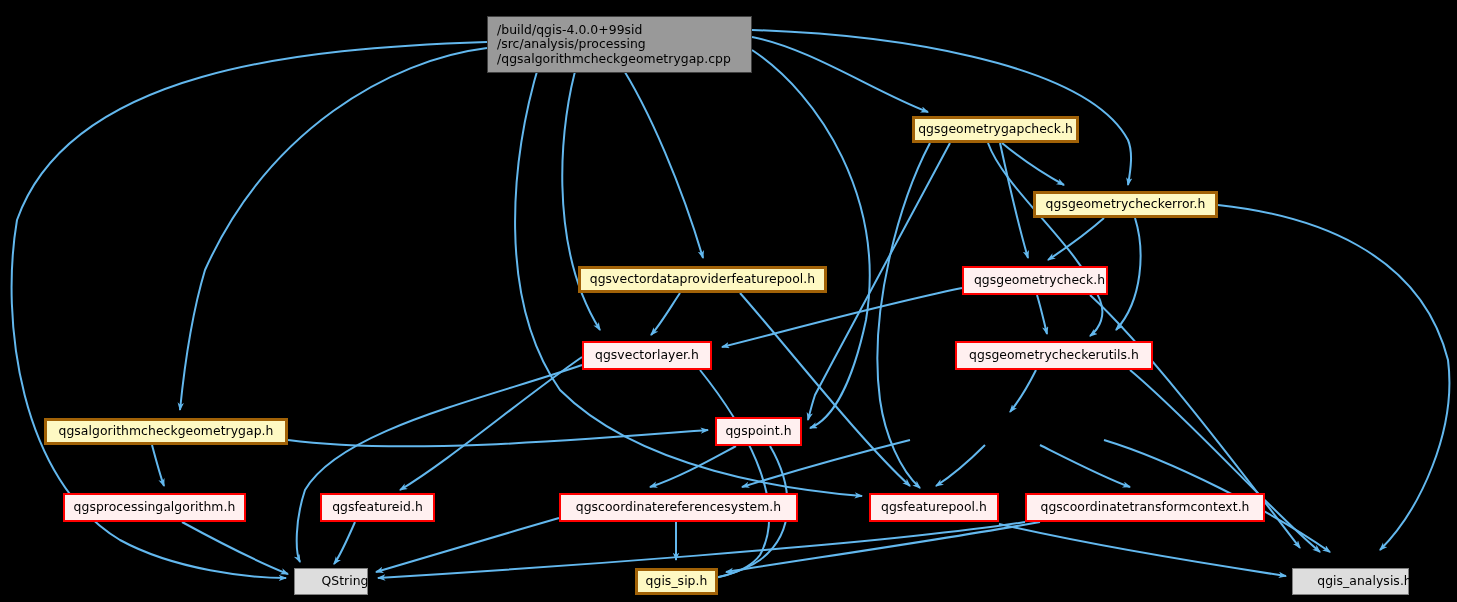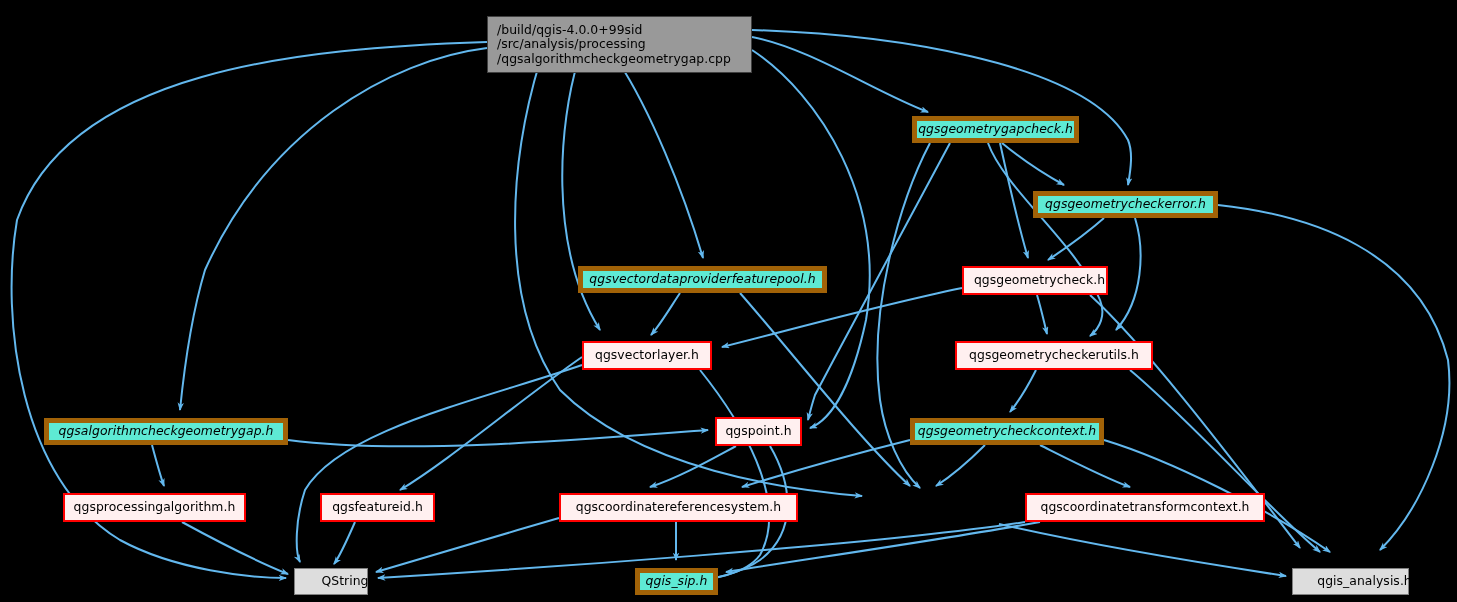--- a/index.html
+++ b/index.html
@@ -38,23 +38,22 @@
   }
   .node-root {
     background: #999999;
     border: 1px solid #404040;
     justify-content: flex-start;
     text-align: left;
     padding-left: 9px;
     font-size: 12.4px;
   }
   .node-plain {
-    background: #5eead4;
-    border: 5px solid #a16207;
-    font-style: italic;
+    background: #fef9c3;
+    border: 3px solid #a16207;
   }
   .node-grey {
     background: #dddddd;
     border: 1px solid #808080;
     padding-left: 28px;
   }
   .node-red {
     background: #fff0f0;
     border: 2px solid #ff0000;
   }
@@ -175,28 +174,28 @@
   <div class="node node-red" style="left:962px;top:266px;width:146px;height:29px;padding-left:9px;">qgsgeometrycheck.h</div>
 
   <div class="node node-red" style="left:955px;top:341px;width:198px;height:29px;">qgsgeometrycheckerutils.h</div>
 
   <div class="node node-red" style="left:582px;top:341px;width:130px;height:29px;">qgsvectorlayer.h</div>
 
   <div class="node node-plain" style="left:44px;top:418px;width:244px;height:27px;">qgsalgorithmcheckgeometrygap.h</div>
 
   <div class="node node-red" style="left:715px;top:417px;width:87px;height:29px;">qgspoint.h</div>
 
-  <div class="node node-plain" style="left:910px;top:418px;width:194px;height:27px;">qgsgeometrycheckcontext.h</div>
 
   <div class="node node-red" style="left:63px;top:493px;width:183px;height:29px;text-align:center;">qgsprocessingalgorithm.h</div>
 
   <div class="node node-red" style="left:320px;top:493px;width:115px;height:29px;">qgsfeatureid.h</div>
 
   <div class="node node-red" style="left:559px;top:493px;width:239px;height:29px;">qgscoordinatereferencesystem.h</div>
 
+  <div class="node node-red" style="left:869px;top:493px;width:130px;height:29px;">qgsfeaturepool.h</div>
 
   <div class="node node-red" style="left:1025px;top:493px;width:240px;height:29px;">qgscoordinatetransformcontext.h</div>
 
   <div class="node node-grey" style="left:294px;top:568px;width:74px;height:27px;">QString</div>
 
   <div class="node node-plain" style="left:635px;top:568px;width:83px;height:27px;">qgis_sip.h</div>
 
   <div class="node node-grey" style="left:1292px;top:568px;width:117px;height:27px;">qgis_analysis.h</div>
 </div>
 

